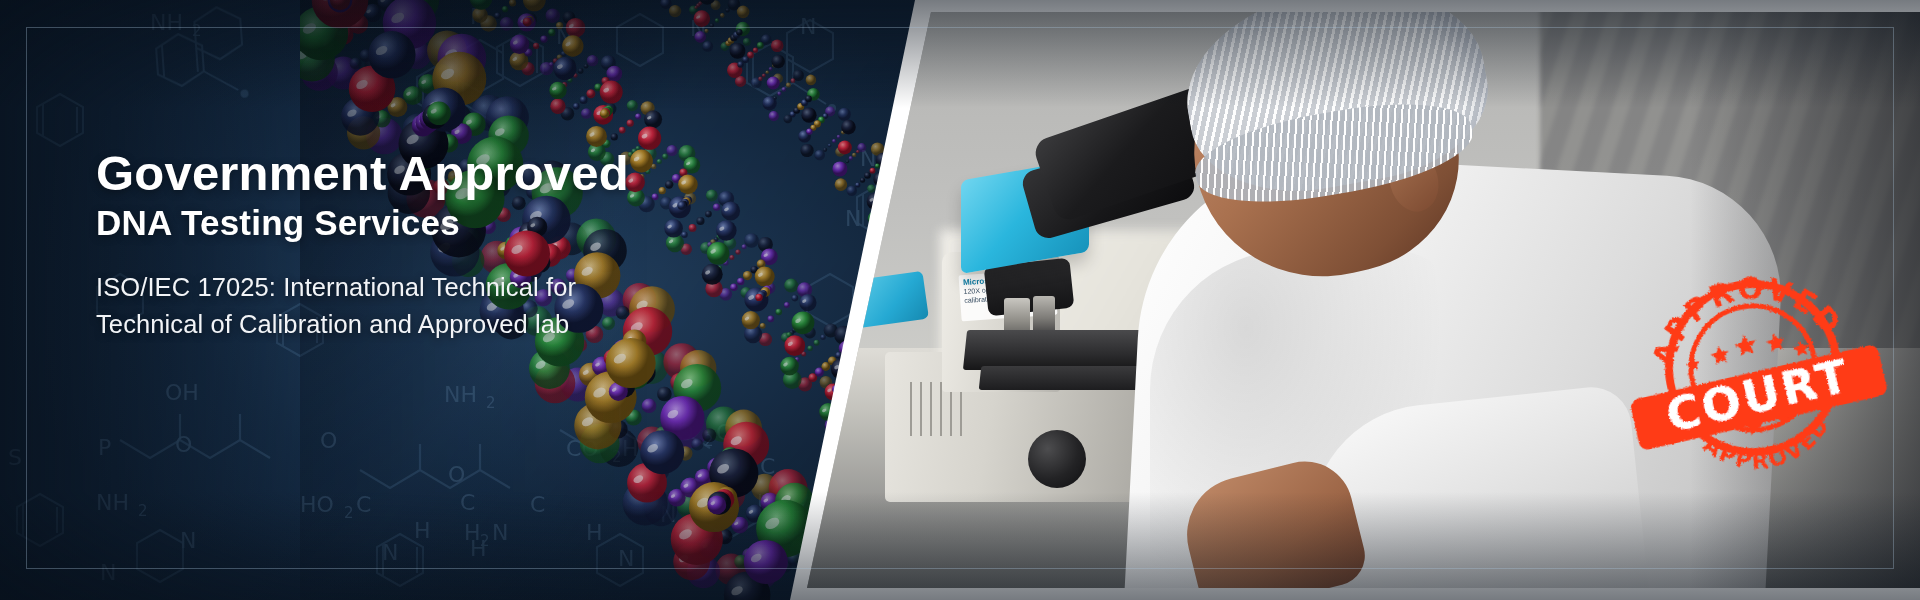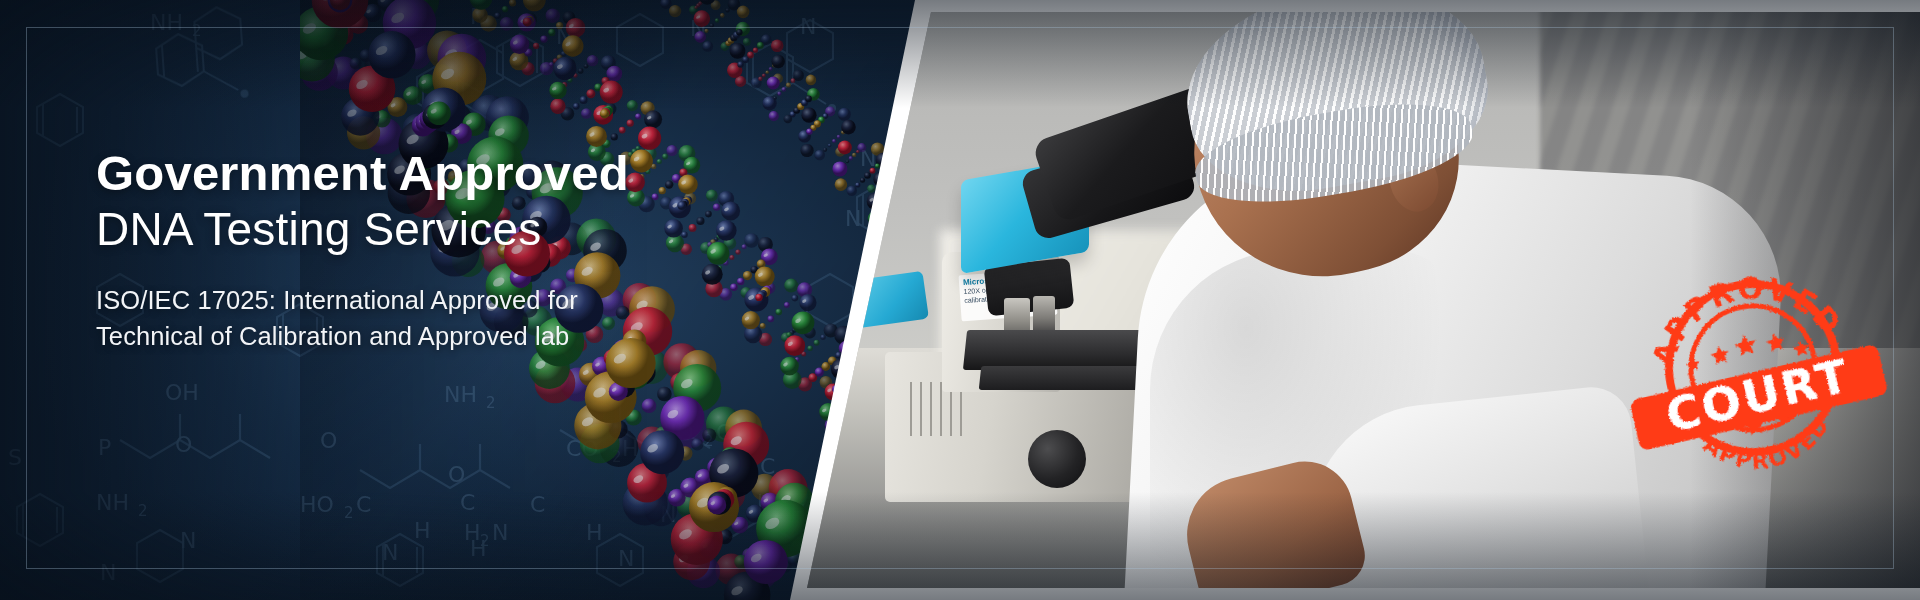--- a/index.html
+++ b/index.html
@@ -218,21 +218,21 @@
   }
   .stamp svg{display:block;overflow:visible;}
   
   .copy{position:absolute;left:96px;top:146px;width:700px;}
   .t1{
     font-weight:bold;font-size:49px;line-height:1.12;color:#ffffff;
     letter-spacing:.2px;white-space:nowrap;
     text-shadow:0 2px 8px rgba(0,0,0,.42);
   }
   .t2{
-    font-weight:normal;font-size:46px;line-height:1.16;color:#ffffff;
+    font-weight:bold;font-size:35px;line-height:1.16;color:#ffffff;
     letter-spacing:.2px;white-space:nowrap;margin-top:2px;
     text-shadow:0 2px 8px rgba(0,0,0,.42);
   }
   .sub{
     margin-top:26px;font-size:25.5px;line-height:1.42;color:#f2f4f7;
     font-weight:normal;letter-spacing:.1px;
     text-shadow:0 2px 7px rgba(0,0,0,.5);
   }
   .sub div{white-space:nowrap;}
 </style>
@@ -1421,18 +1421,18 @@
   </div>
 
   <div class="bg-vig" style="clip-path:polygon(0 0,905 0,780 600,0 600);"></div>
 
   <div class="frame"></div>
 
   <div class="copy">
     <div class="t1">Government Approved</div>
     <div class="t2">DNA Testing Services</div>
     <div class="sub">
-      <div>ISO/IEC 17025: International Approved for</div>
+      <div>ISO/IEC 17025: International Technical for</div>
       <div>Technical of Calibration and Approved lab</div>
     </div>
   </div>
 
 </div>
 
 </body></html>

